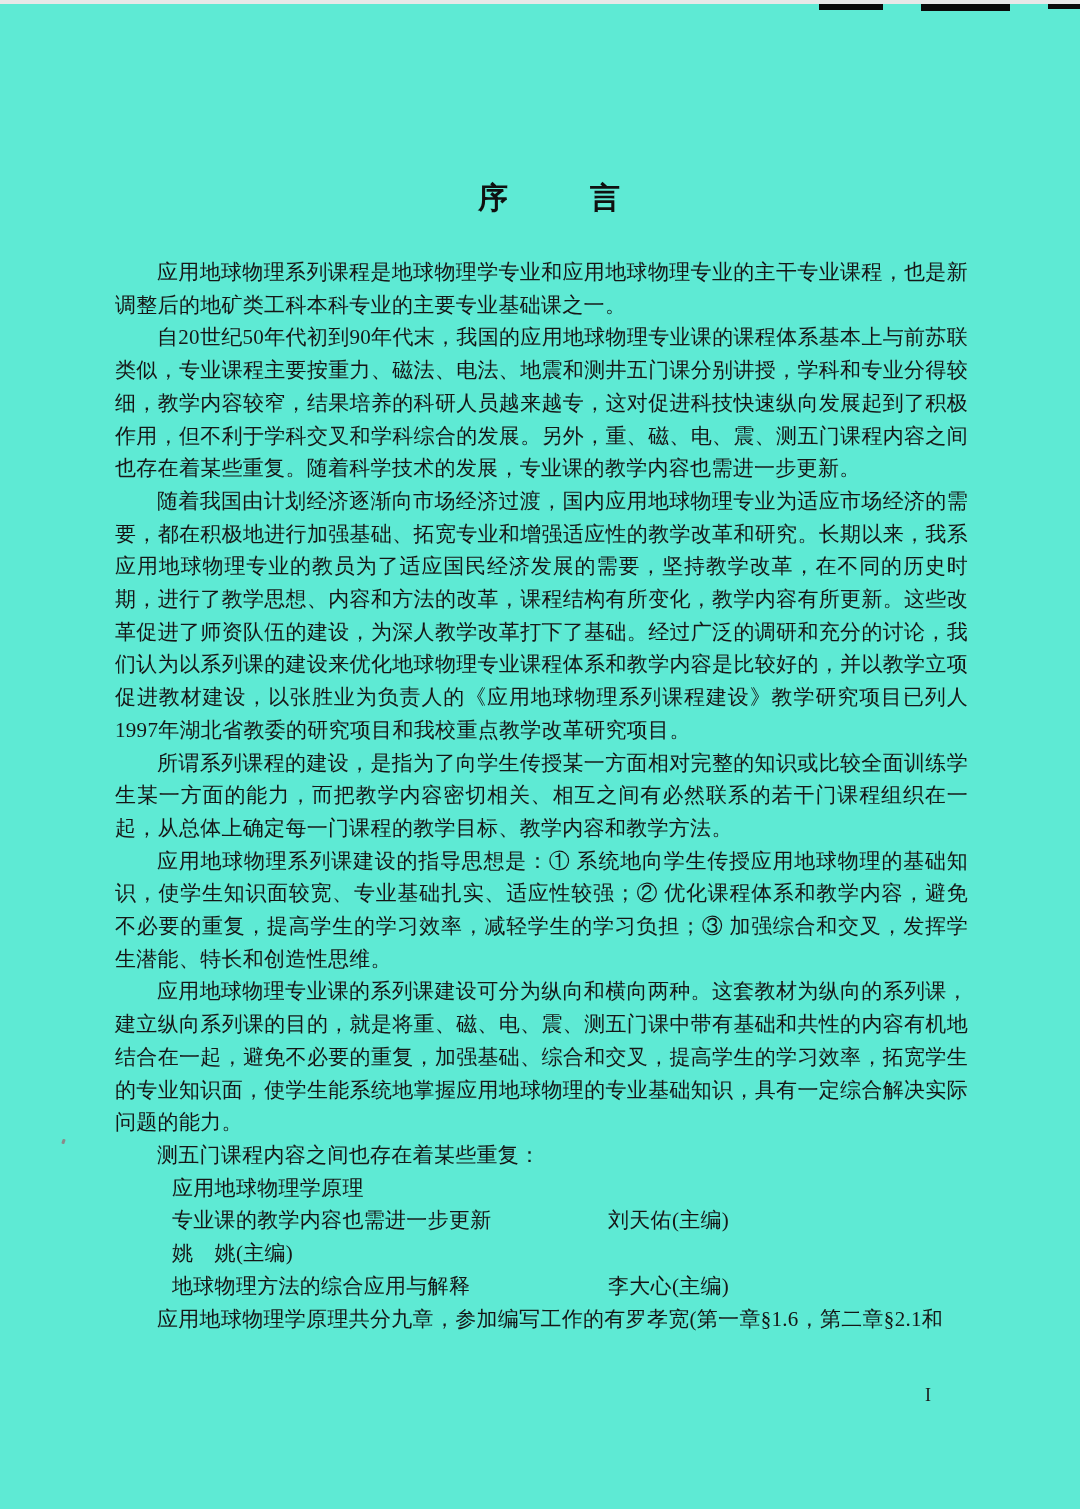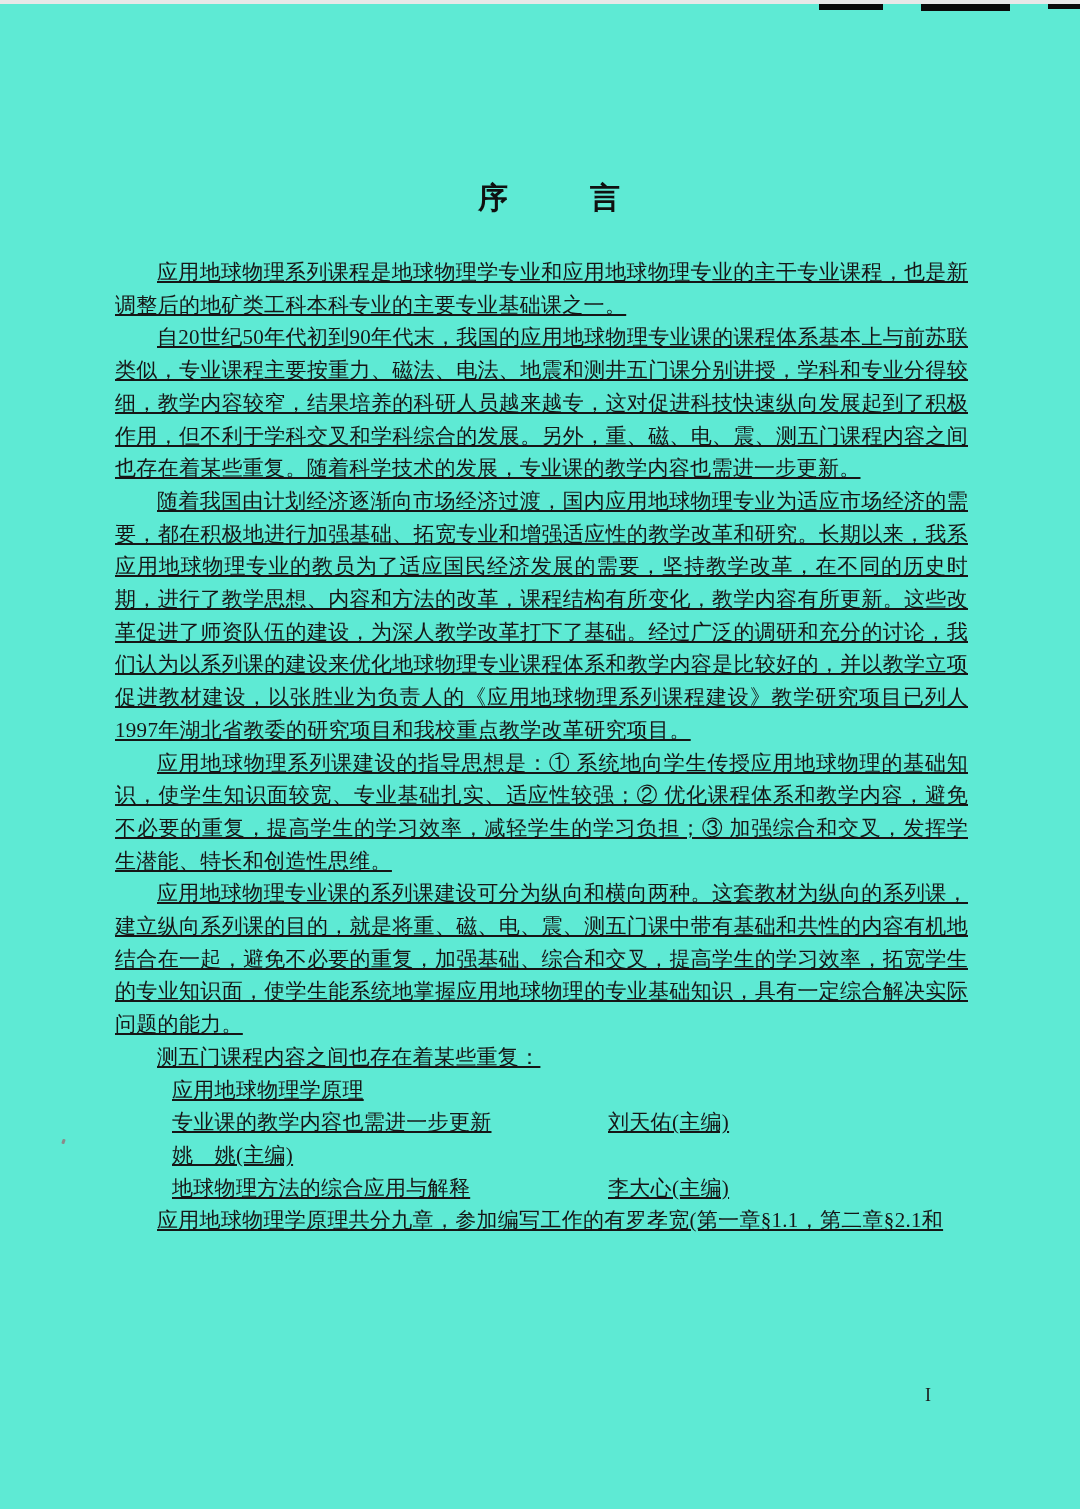--- a/index.html
+++ b/index.html
@@ -35,21 +35,20 @@
   }
   .body-text {
     position: absolute;
     left: 115px; top: 252px;
     width: 853px;
     font-size: 21px;
     line-height: 32.7px;
     letter-spacing: 0.3px;
     text-align: justify;
     text-justify: inter-character;
-    text-decoration: underline;
   }
   .para { margin: 0; text-indent: 2em; }
   .book-list { margin: 0; }
   .book-row { display: flex; padding-left: 57px; gap: 48px; }
   .book-title { width: 388px; flex: none; }
   .book-editors { flex: 1; }
   .page-number {
     position: absolute;
     left: 925px; top: 1381px;
     font-size: 18px;
@@ -65,20 +64,21 @@
   <div class="artifact bar-2"></div>
   <div class="artifact bar-3"></div>
   <div class="speck"></div>
 
   <h1 class="title">序　言</h1>
 
   <div class="body-text">
     <p class="para">应用地球物理系列课程是地球物理学专业和应用地球物理专业的主干专业课程，也是新调整后的地矿类工科本科专业的主要专业基础课之一。</p>
     <p class="para">自20世纪50年代初到90年代末，我国的应用地球物理专业课的课程体系基本上与前苏联类似，专业课程主要按重力、磁法、电法、地震和测井五门课分别讲授，学科和专业分得较细，教学内容较窄，结果培养的科研人员越来越专，这对促进科技快速纵向发展起到了积极作用，但不利于学科交叉和学科综合的发展。另外，重、磁、电、震、测五门课程内容之间也存在着某些重复。随着科学技术的发展，专业课的教学内容也需进一步更新。</p>
     <p class="para">随着我国由计划经济逐渐向市场经济过渡，国内应用地球物理专业为适应市场经济的需要，都在积极地进行加强基础、拓宽专业和增强适应性的教学改革和研究。长期以来，我系应用地球物理专业的教员为了适应国民经济发展的需要，坚持教学改革，在不同的历史时期，进行了教学思想、内容和方法的改革，课程结构有所变化，教学内容有所更新。这些改革促进了师资队伍的建设，为深人教学改革打下了基础。经过广泛的调研和充分的讨论，我们认为以系列课的建设来优化地球物理专业课程体系和教学内容是比较好的，并以教学立项促进教材建设，以张胜业为负责人的《应用地球物理系列课程建设》教学研究项目已列人1997年湖北省教委的研究项目和我校重点教学改革研究项目。</p>
+    <p class="para">所谓系列课程的建设，是指为了向学生传授某一方面相对完整的知识或比较全面训练学生某一方面的能力，而把教学内容密切相关、相互之间有必然联系的若干门课程组织在一起，从总体上确定每一门课程的教学目标、教学内容和教学方法。</p>
     <p class="para">应用地球物理系列课建设的指导思想是：① 系统地向学生传授应用地球物理的基础知识，使学生知识面较宽、专业基础扎实、适应性较强；② 优化课程体系和教学内容，避免不必要的重复，提高学生的学习效率，减轻学生的学习负担；③ 加强综合和交叉，发挥学生潜能、特长和创造性思维。</p>
     <p class="para">应用地球物理专业课的系列课建设可分为纵向和横向两种。这套教材为纵向的系列课，建立纵向系列课的目的，就是将重、磁、电、震、测五门课中带有基础和共性的内容有机地结合在一起，避免不必要的重复，加强基础、综合和交叉，提高学生的学习效率，拓宽学生的专业知识面，使学生能系统地掌握应用地球物理的专业基础知识，具有一定综合解决实际问题的能力。</p>
     <p class="para">测五门课程内容之间也存在着某些重复：</p>
 
     <div class="book-list">
       <div class="book-row">
         <span class="book-title">应用地球物理学原理</span>
       </div>
       <div class="book-row">
         <span class="book-title">专业课的教学内容也需进一步更新</span>
@@ -86,18 +86,18 @@
       </div>
       <div class="book-row">
         <span class="book-editors">姚　姚(主编)</span>
       </div>
       <div class="book-row">
         <span class="book-title">地球物理方法的综合应用与解释</span>
         <span class="book-editors">李大心(主编)</span>
       </div>
     </div>
 
-    <p class="para">应用地球物理学原理共分九章，参加编写工作的有罗孝宽(第一章§1.1，第二章§2.1和</p>
+    <p class="para">应用地球物理学原理共分九章，参加编写工作的有罗孝宽(第一章§1.6，第二章§2.1和</p>
   </div>
 
   <div class="page-number">I</div>
 
 </div>
 
 </body></html>

